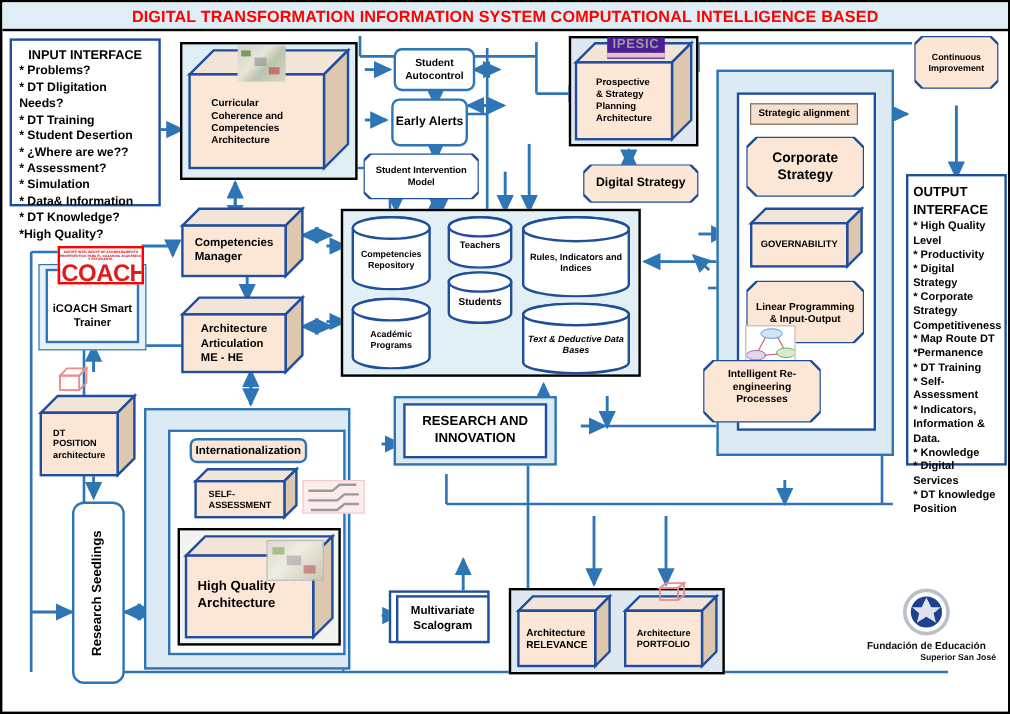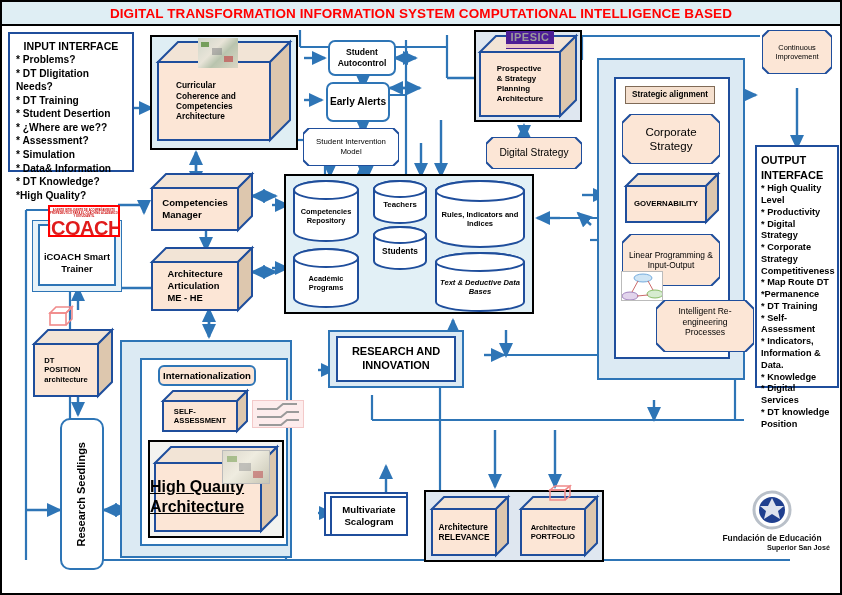--- a/index.html
+++ b/index.html
@@ -58,21 +58,21 @@
     border-radius:7px;
     display:flex; align-items:center; justify-content:center;
     text-align:center; font-weight:bold; color:#000; line-height:1.25;
   }
   .rrect.tan { background:#fce6d6; }
   .octwrap { position:absolute; }
   .octwrap svg { position:absolute; left:0; top:0; }
   .octwrap .lbl {
     position:absolute; left:0; top:0; width:100%; height:100%;
     display:flex; align-items:center; justify-content:center;
-    text-align:center; font-weight:normal; color:#000; line-height:1.25;
+    text-align:center; font-weight:bold; color:#000; line-height:1.25;
     padding:0 6px;
   }
 
   
   .cyl { position:absolute; }
   .cyl svg { position:absolute; left:0; top:0; }
   .cyl .lbl {
     position:absolute; left:0; width:100%;
     display:flex; align-items:center; justify-content:center;
     text-align:center; font-weight:bold; color:#000; line-height:1.2;
@@ -478,21 +478,21 @@
     <svg width="42" height="30">
       <ellipse cx="21" cy="6" rx="9" ry="4" fill="#cfe5f5" stroke="#5b9bd5" stroke-width="0.8"></ellipse>
       <ellipse cx="8" cy="24" rx="8" ry="4" fill="#e2d4ec" stroke="#8e6bb0" stroke-width="0.8"></ellipse>
       <ellipse cx="33" cy="22" rx="8" ry="4" fill="#d6ecd0" stroke="#70ad47" stroke-width="0.8"></ellipse>
       <line x1="16" y1="9" x2="10" y2="20" stroke="#c55a5a" stroke-width="0.9"></line>
       <line x1="26" y1="9" x2="31" y2="18" stroke="#c55a5a" stroke-width="0.9"></line>
       <line x1="15" y1="24" x2="26" y2="23" stroke="#c55a5a" stroke-width="0.9"></line>
     </svg>
   </div>
 
-  <div class="octwrap" style="left:656px; top:300px; width:98px; height:44px;">
+  <div class="octwrap" style="left:586px; top:300px; width:98px; height:44px;">
     <svg width="98" height="52">
       <polygon points="9,0 89,0 98,9 98,43 89,52 9,52 0,43 0,9" fill="#fce6d6" stroke="#1f4e9c" stroke-width="2"></polygon>
     </svg>
     <div class="lbl" style="font-size:8.6px;">Intelligent Re-engineering Processes</div>
   </div>
 
   <div class="octwrap" style="left:762px; top:30px; width:70px; height:44px;">
     <svg width="70" height="44">
       <polygon points="7,0 63,0 70,7 70,37 63,44 7,44 0,37 0,7" fill="#fce6d6" stroke="#1f4e9c" stroke-width="2"></polygon>
     </svg>
@@ -523,21 +523,21 @@
     </svg>
   </div>
 
   <div class="abs panel-black" style="left:148px; top:440px; width:136px; height:98px; background:#f3f3f0;"></div>
   <div class="cube3d" style="left:155px; top:447px; width:122px; height:84px;">
     <svg width="122" height="84">
       <polygon points="0,16 16,0 122,0 106,16" fill="#f2e4d6" stroke="#1f4e9c" stroke-width="2"></polygon>
       <polygon points="106,16 122,0 122,68 106,84" fill="#ddc7ae" stroke="#1f4e9c" stroke-width="2"></polygon>
       <rect x="0" y="16" width="106" height="68" fill="#fce6d6" stroke="#1f4e9c" stroke-width="2"></rect>
     </svg>
-    <div class="lbl" style="left:0; top:16px; width:84px; height:68px; font-size:16px;text-decoration:underline;">High Quality Architecture</div>
+    <div class="lbl" style="left:0; top:16px; width:84px; height:68px; font-size:11px;">High Quality Architecture</div>
   </div>
   <div class="mini-img" style="left:222px; top:450px; width:48px; height:34px; background:linear-gradient(135deg,#ddd9cc,#efece0 45%,#c8c6b4);">
     <div style="position:absolute;left:4px;top:5px;width:10px;height:6px;background:#8fae6e;opacity:.7"></div>
     <div style="position:absolute;left:30px;top:20px;width:10px;height:7px;background:#c06363;opacity:.65"></div>
     <div style="position:absolute;left:16px;top:12px;width:12px;height:8px;background:#9a9a9a;opacity:.55"></div>
   </div>
 
   <div class="abs" style="left:328px; top:330px; width:136px; height:58px; background:#dceaf3; border:2px solid #2e75b6;"></div>
   <div class="prect" style="left:336px; top:336px; width:120px; height:46px; font-size:11px;">
     <span>RESEARCH AND INNOVATION</span>

